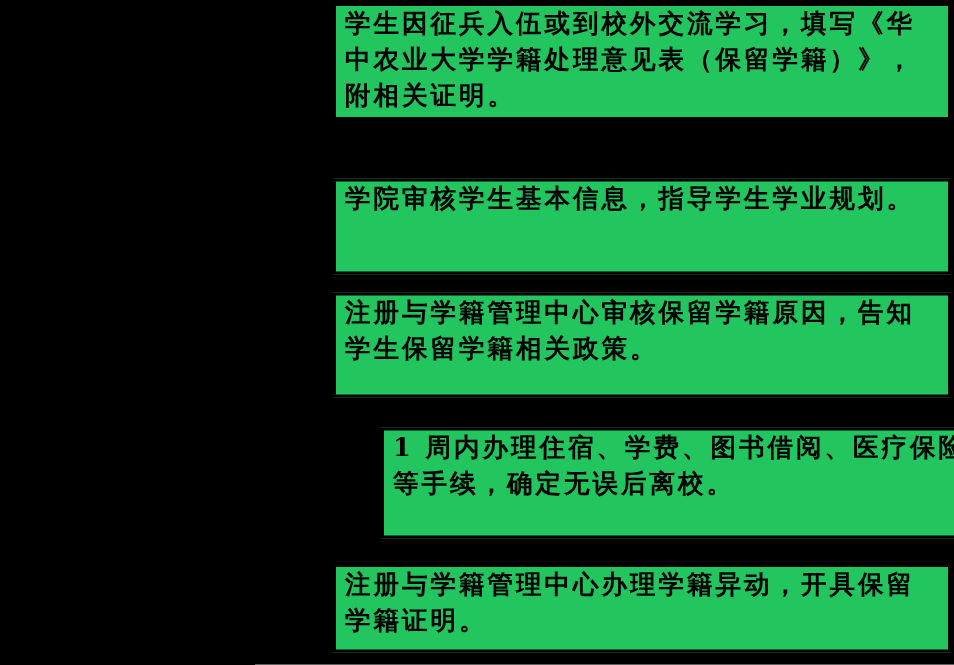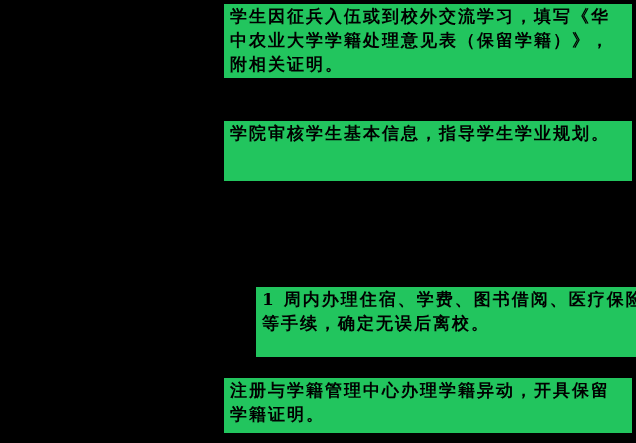--- a/index.html
+++ b/index.html
@@ -48,20 +48,24 @@
 
 <div class="canvas">
   <div class="flow-box" id="step-1">
     <span class="step-text">学生因征兵入伍或到校外交流学习，填写《华
 中农业大学学籍处理意见表（保留学籍）》，
 附相关证明。</span>
   </div>
   <div class="flow-box" id="step-2">
     <span class="step-text">学院审核学生基本信息，指导学生学业规划。</span>
   </div>
+  <div class="flow-box" id="step-3">
+    <span class="step-text">注册与学籍管理中心审核保留学籍原因，告知
+学生保留学籍相关政策。</span>
+  </div>
   <div class="flow-box" id="step-4">
     <span class="step-text">1 周内办理住宿、学费、图书借阅、医疗保险
 等手续，确定无误后离校。</span>
   </div>
   <div class="flow-box" id="step-5">
     <span class="step-text">注册与学籍管理中心办理学籍异动，开具保留
 学籍证明。</span>
   </div>
 </div>
 

